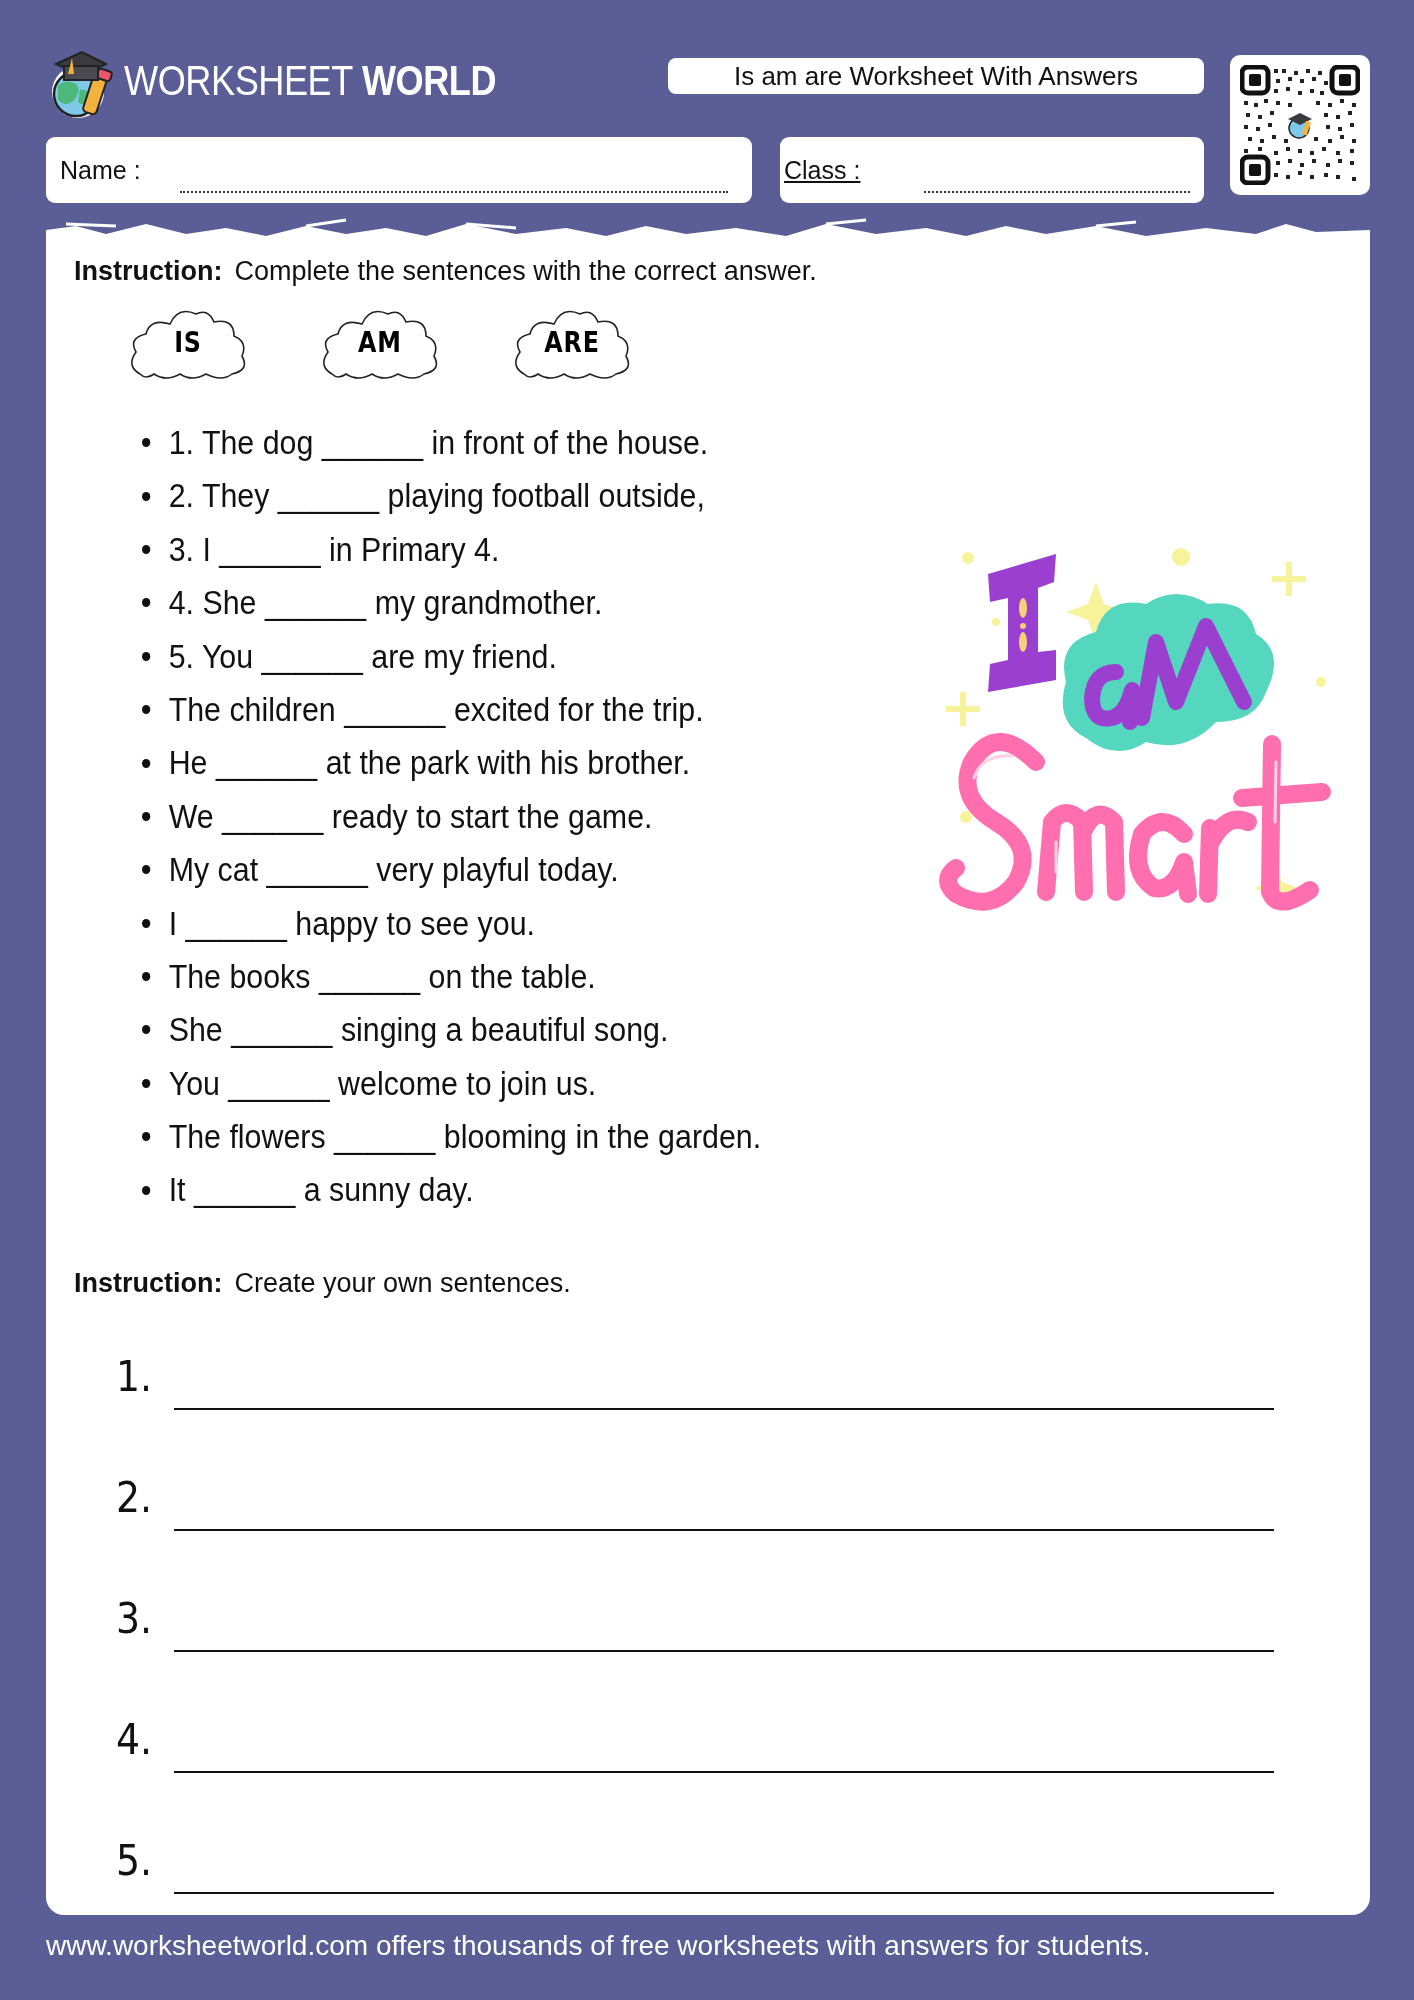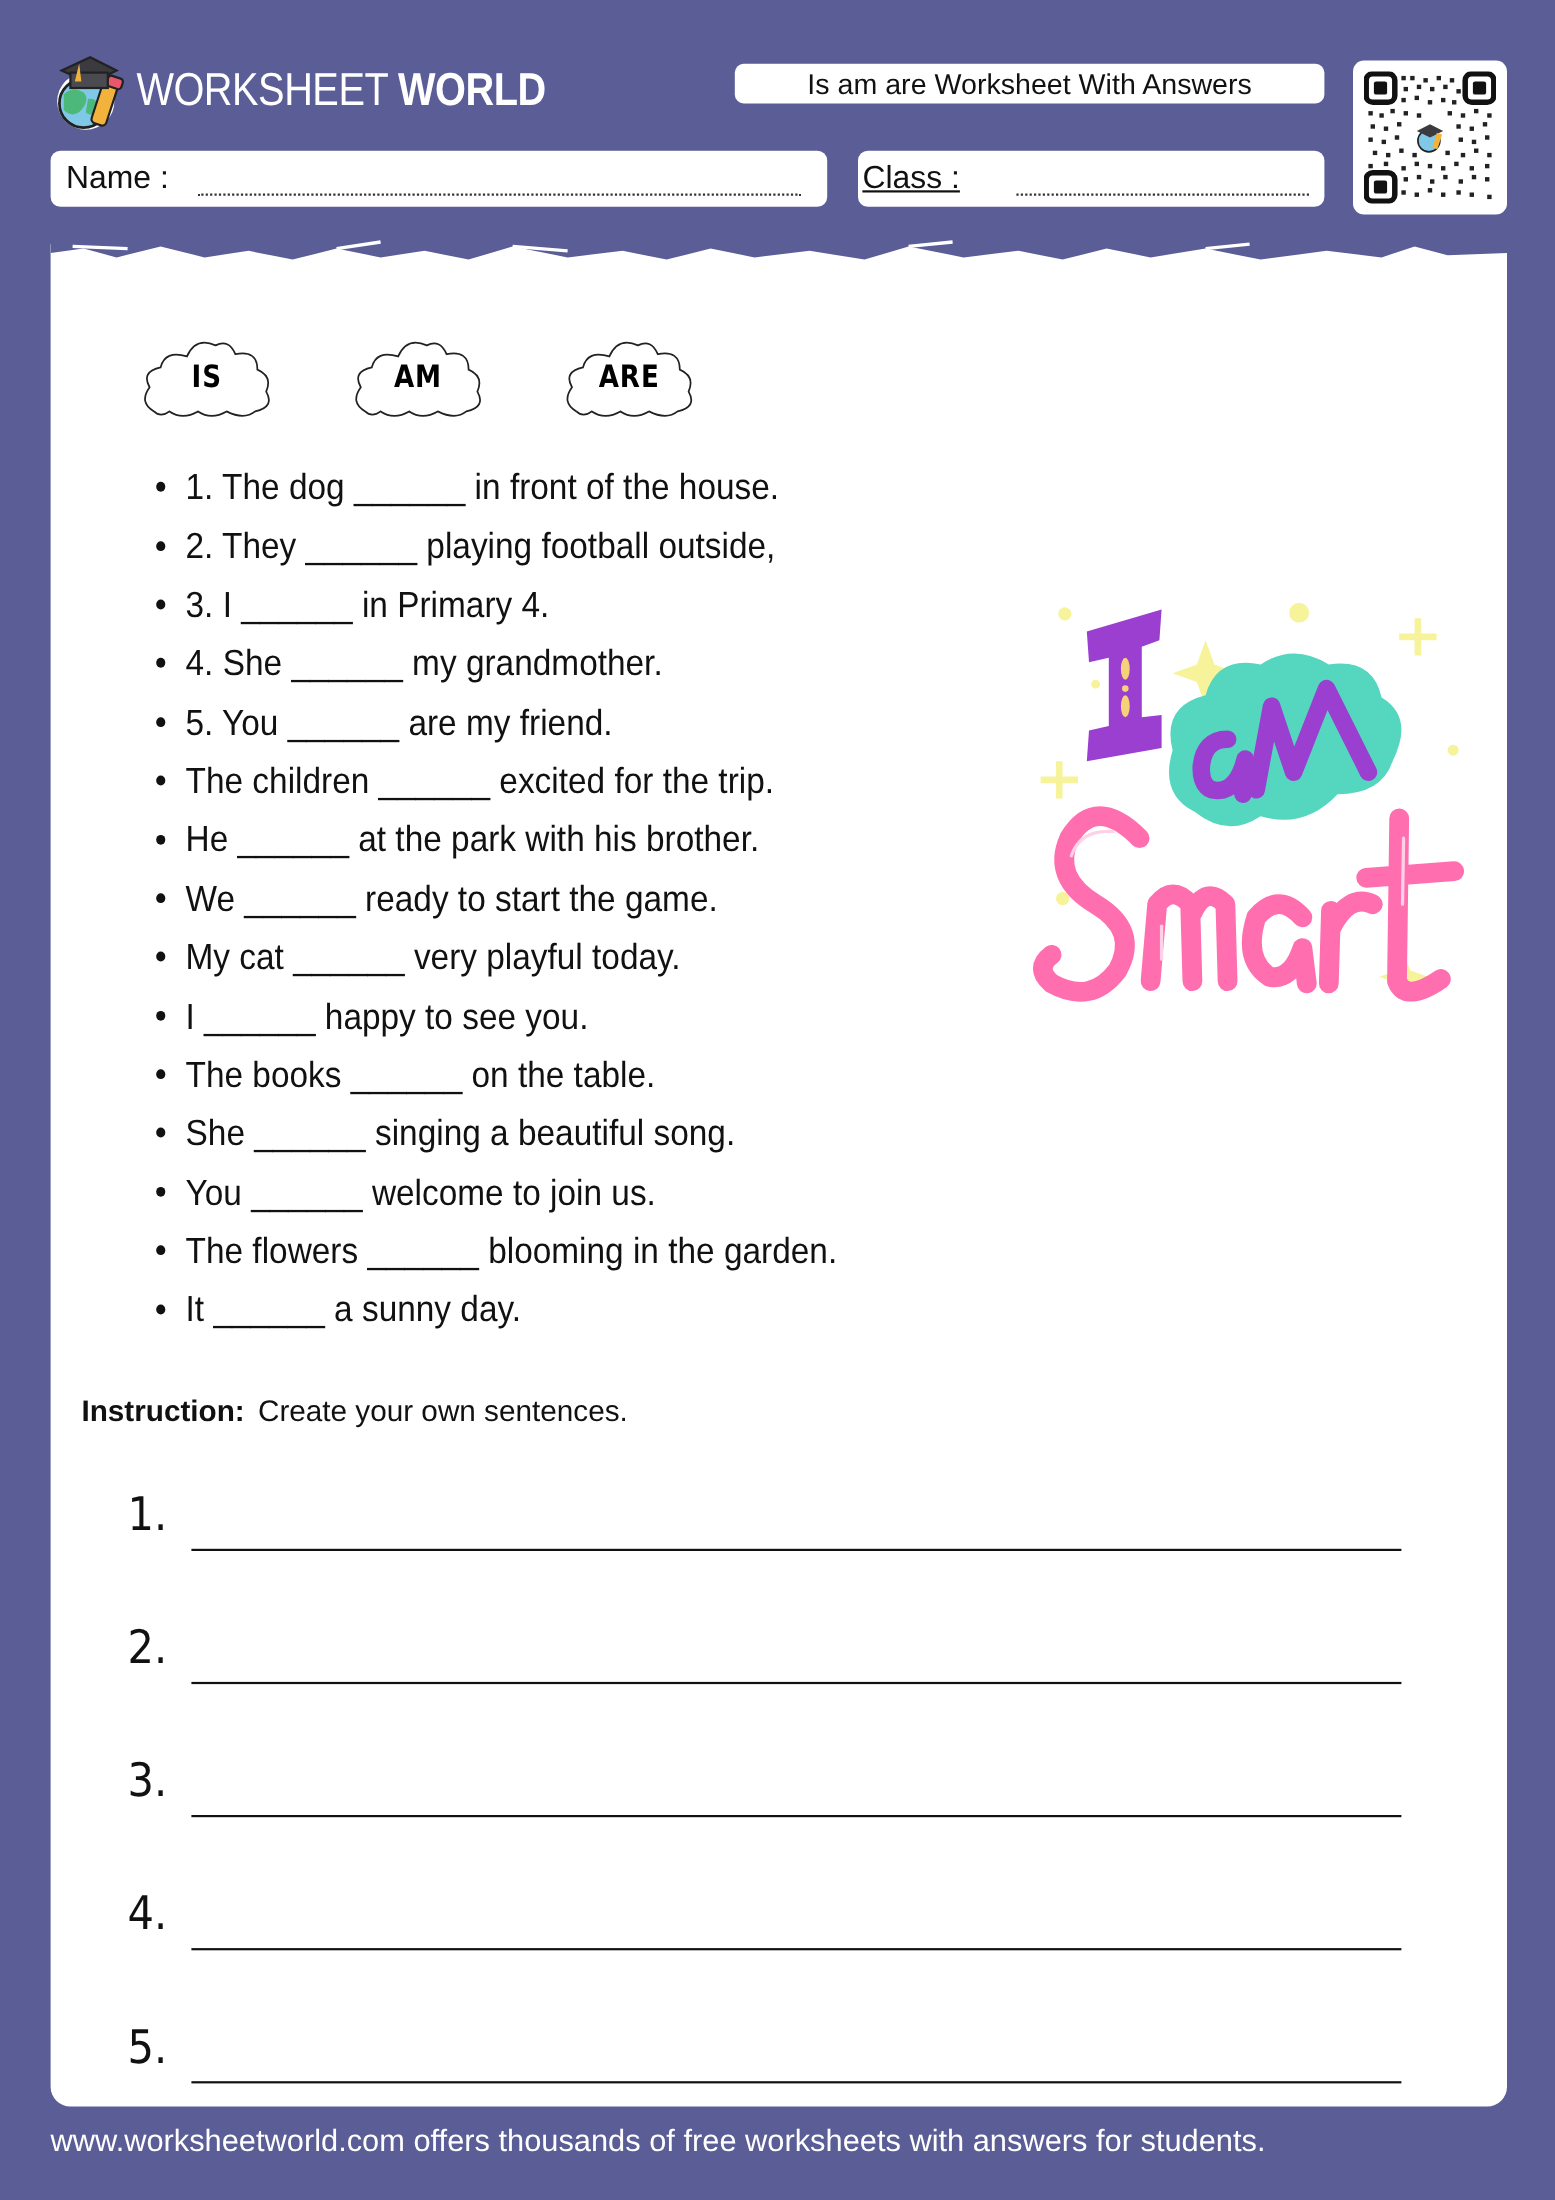--- a/index.html
+++ b/index.html
@@ -24,24 +24,24 @@
     .logo-text .light { font-weight: 400; }
     .logo-text .bold { font-weight: 700; }
 
     .title-box {
       position: absolute; left: 668px; top: 58px; width: 536px; height: 36px;
       background: #fff; border-radius: 8px;
       display: flex; align-items: center; justify-content: center;
       font-size: 26px; color: #111;
     }
     .field-box {
-      position: absolute; top: 137px; height: 51px;
+      position: absolute; top: 137px; height: 66px;
       background: #fff; border-radius: 9px;
       display: flex; align-items: center; padding-left: 14px;
-      font-size: 29px; color: #111;
+      font-size: 25px; color: #111;
     }
     .field-box.name { left: 46px; width: 706px; }
     .field-box.class { left: 780px; width: 424px; padding-left: 4px; text-decoration: underline; }
     .field-line {
       position: absolute; bottom: 10px; height: 0;
       border-bottom: 2px dotted #333;
     }
     .field-box.name .field-line { left: 134px; right: 24px; }
     .field-box.class .field-line { left: 144px; right: 14px; }
 
@@ -225,20 +225,23 @@
     <rect x="64" y="56" width="5" height="14" fill="#F3B23C" transform="rotate(18 66 63)"></rect>
   </svg>
 </div>
 
 <div class="card">
   <svg class="torn" viewBox="0 0 1324 40" preserveAspectRatio="none">
     <path d="M0 0 L1324 0 L1324 16 L1270 18 L1240 10 L1210 20 L1160 14 L1100 22 L1050 12 L1000 20 L960 12 L920 22 L880 14 L830 20 L780 10 L740 22 L690 14 L640 20 L600 12 L560 22 L520 14 L470 20 L420 10 L380 22 L340 14 L300 20 L260 12 L220 22 L180 14 L140 20 L100 10 L60 20 L30 12 L0 16 Z" fill="#5A5D96"></path>
     <path d="M20 10 L70 12 M260 12 L300 6 M420 10 L470 14 M780 10 L820 6 M1050 12 L1090 8" stroke="#fff" stroke-width="3" fill="none"></path>
   </svg>
 
+  <div class="instr one">
+    <b>Instruction:</b><span>Complete the sentences with the correct answer.</span>
+  </div>
 
   <div class="clouds">
     <div class="cloud">
       <svg viewBox="0 0 124 76">
         <path d="M14 70 Q0 62 10 48 Q2 34 20 30 Q24 14 44 20 Q52 2 70 10 Q82 4 88 18 Q108 14 108 32 Q122 38 116 52 Q124 66 106 70 Q96 78 80 70 Q66 78 54 70 Q40 78 28 70 Q20 76 14 70 Z" fill="#fff" stroke="#222" stroke-width="1.6"></path>
       </svg>
       <span>IS</span>
     </div>
     <div class="cloud">
       <svg viewBox="0 0 124 76">

